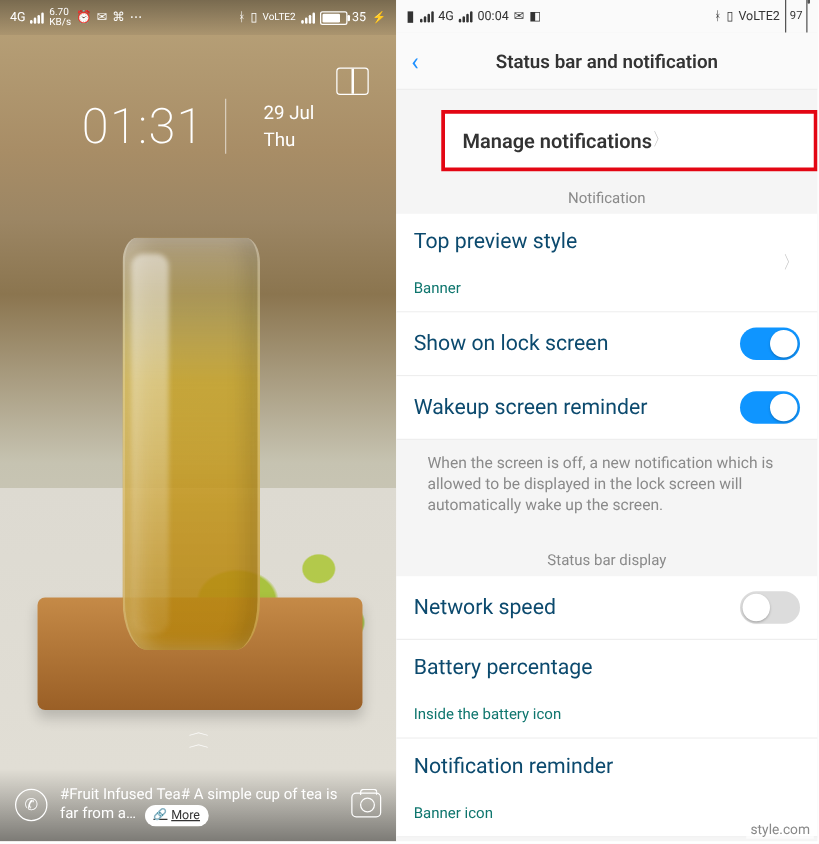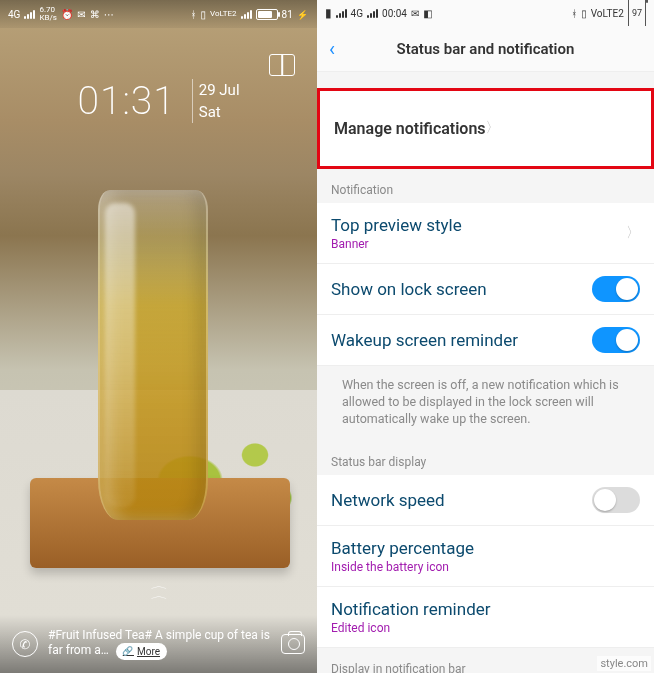--- a/index.html
+++ b/index.html
@@ -83,21 +83,21 @@
     position:absolute; right:22px; top:54px;
     width:26px; height:22px; border:1.6px solid #fff; border-radius:3px;
   }
   .book-icon::before{content:"";position:absolute;left:50%;top:0;bottom:0;width:1.6px;background:#fff;transform:translateX(-50%);}
 
   .clock-row{
     position:absolute; top:78px; left:0; right:0;
     display:flex; align-items:center; justify-content:center; gap:16px;
   }
   .clock-time{font-size:39px; font-weight:200; letter-spacing:1px;}
-  .clock-date{display:flex;flex-direction:column;font-size:15px;line-height:22px;border-left:1px solid rgba(255,255,255,0.55);padding-left:6px;}
+  .clock-date{display:flex;flex-direction:column;font-size:15px;line-height:22px;border-left:1px solid rgba(255,255,255,0.55);padding-left:30px;}
 
   .up-arrows{position:absolute;left:50%;bottom:72px;transform:translateX(-50%);font-size:18px;line-height:10px;letter-spacing:-2px;opacity:0.9}
   .up-arrows span{display:block;transform:scaleY(0.55);}
 
   .bottom-bar{
     position:absolute;left:0;right:0;bottom:0;height:58px;
     display:flex;align-items:center;padding:0 12px;gap:10px;
     background:linear-gradient(0deg,rgba(0,0,0,0.45),rgba(0,0,0,0.0));
     font-size:12px;
   }
@@ -129,35 +129,35 @@
   }
   .back{position:absolute;left:12px;color:#1e90ff;font-size:20px;}
   .titlebar h1{flex:1;text-align:center;font-size:15px;font-weight:600;}
 
   .row{
     background:#fff;padding:12px 14px;display:flex;align-items:center;
     border-bottom:0.5px solid #eee;position:relative;
   }
   .row .labels{flex:1;}
   .row .title{font-size:17px;color:#0c4a6e;}
-  .row .sub{font-size:12px;color:#a21caf;margin-top:2px;}
+  .row .sub{font-size:12px;color:#0f766e;margin-top:20px;}
   .chev{color:#c4c4c4;font-size:14px;}
-  .section-head{padding:14px 14px 6px;font-size:12px;color:#8a8a8a;}
+  .section-head{padding:14px 14px 6px;font-size:12px;color:#8a8a8a;text-align:center;}
   .desc{padding:10px 25px 14px;font-size:12.5px;color:#8a8a8a;line-height:17px;}
 
   .toggle{width:48px;height:26px;border-radius:13px;position:relative;flex:0 0 48px;}
   .toggle .knob{position:absolute;top:2px;width:22px;height:22px;background:#fff;border-radius:50%;box-shadow:0 1px 2px rgba(0,0,0,0.25);}
   .toggle.on{background:#0f95ff;}
   .toggle.on .knob{right:2px;}
   .toggle.off{background:#dcdcdc;}
   .toggle.off .knob{left:2px;}
 
   .highlight-box{
-    border:3px solid #e30613;padding:28px 14px;background:#fff;
-    display:flex;align-items:flex-start;margin-top:16px;
+    border:3px solid #e30613;padding:12px 14px;background:#fff;
+    display:flex;align-items:flex-start;margin-top:16px;margin-left:36px;
   }
   .highlight-box .title{font-size:16px;font-weight:600;}
 
   .watermark{
     position:absolute;right:4px;bottom:4px;font-size:11px;color:#888;
     background:rgba(255,255,255,0.7);padding:1px 3px;
   }
 </style>
 </head>
 <body>
@@ -190,32 +190,32 @@
           <i></i>
           <i></i>
           <i></i>
           <i></i>
         </span>
       <span class="batt">
         <span class="body">
             <span class="fill"></span>
           </span>
       </span>
-      <span>81</span>
+      <span>35</span>
       <span class="bolt"></span>
     </div>
   </div>
 
   <div class="book-icon"></div>
 
   <div class="clock-row">
     <div class="clock-time">01:31</div>
     <div class="clock-date">
       <span>29 Jul</span>
-      <span>Sat</span>
+      <span>Thu</span>
     </div>
   </div>
 
   <div class="up-arrows">
     <span>︿</span>
       <span>︿</span>
   </div>
 
   <div class="bottom-bar">
     <div class="phone-circ">✆</div>
@@ -314,21 +314,21 @@
   <div class="row">
     <div class="labels">
       <div class="title">Battery percentage</div>
       <div class="sub">Inside the battery icon</div>
     </div>
   </div>
 
   <div class="row">
     <div class="labels">
       <div class="title">Notification reminder</div>
-      <div class="sub">Edited icon</div>
+      <div class="sub">Banner icon</div>
     </div>
   </div>
 
 
   <div class="section-head">Display in notification bar</div>
 
 </div>
 
 <div class="watermark">style.com</div>
 

